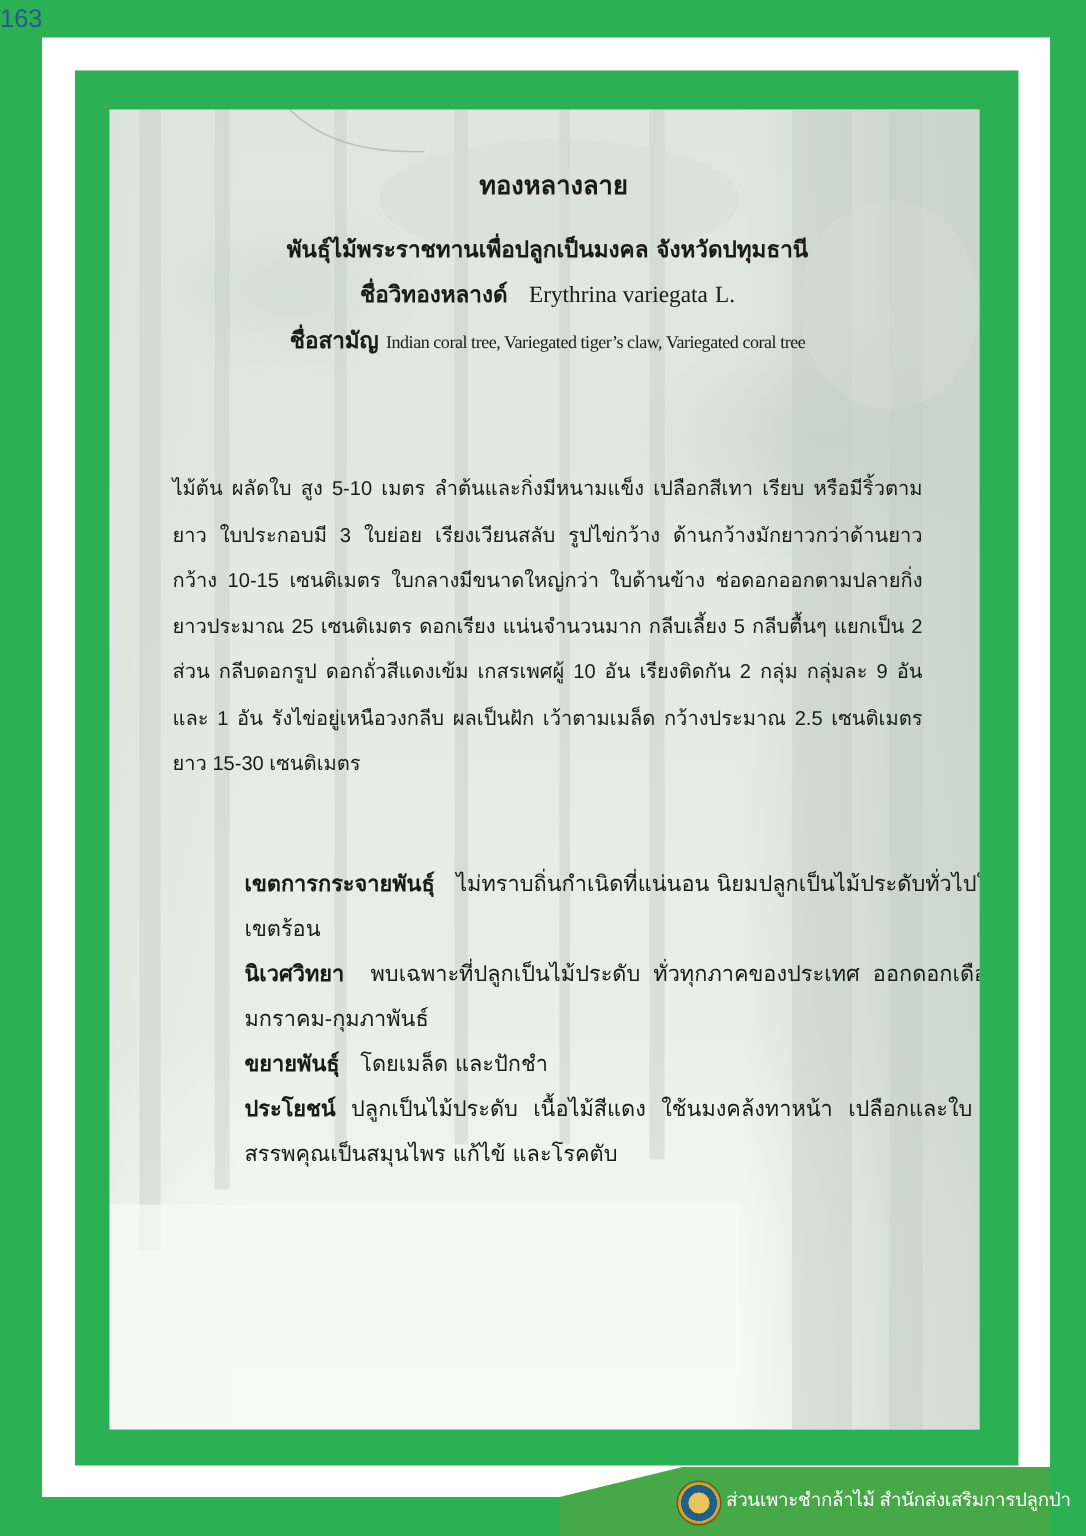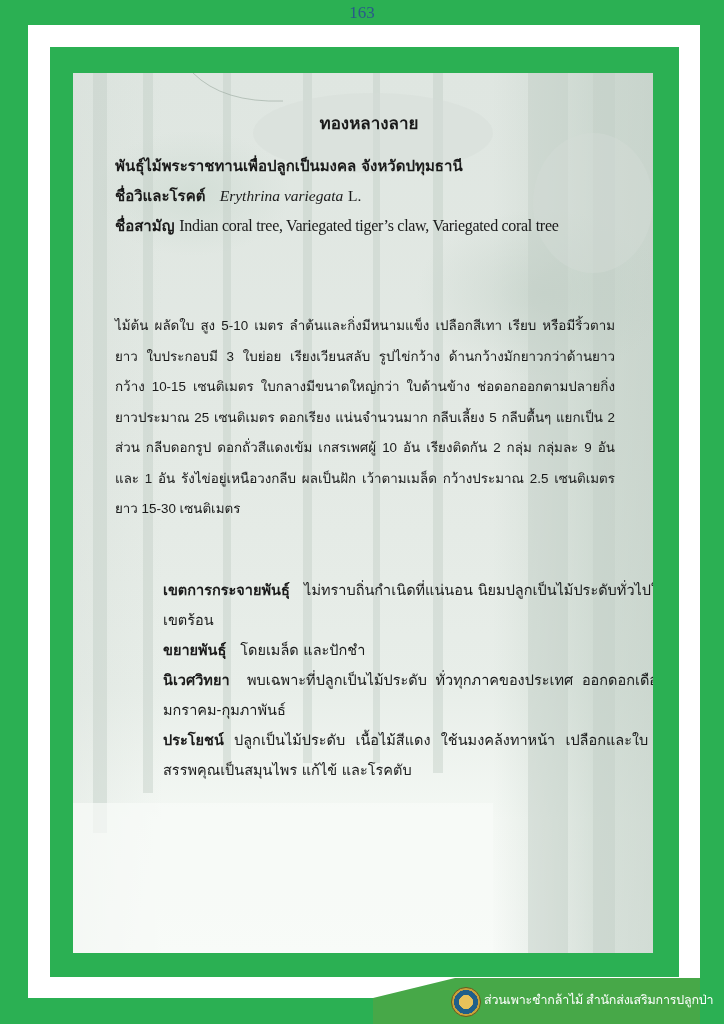--- a/index.html
+++ b/index.html
@@ -1,20 +1,20 @@
 <!DOCTYPE html>
 <html><head>
 <meta charset="utf-8">
 <style>
   * { box-sizing: border-box; margin: 0; padding: 0; }
   html, body { width: 724px; height: 1024px; overflow: hidden; background: #2bb053; }
   body { position: relative; font-family: "DejaVu Serif", "Liberation Serif", serif; }
   .page-number {
-    position: absolute; top: 3px; left: 0; width: 724px; text-align: center;
-    font-family: Liberation Serif, serif; font-size: 17px; color: #2a5a8a;
+    position: absolute; top: 3px; left: 0; width: 724px; 
+    font-family: Liberation Sans, sans-serif; font-size: 17px; color: #2a5a8a;
   }
   .white-band {
     position: absolute; left: 28px; top: 25px; width: 672px; height: 973px; background: #ffffff;
   }
   .inner-green {
     position: absolute; left: 50px; top: 47px; width: 629px; height: 930px; background: #2bb053;
   }
   .content {
     position: absolute; left: 73px; top: 73px; width: 580px; height: 880px; overflow: hidden;
     background:
@@ -25,42 +25,42 @@
   }
   .trees {
     position: absolute; left: 0; top: 0; width: 580px; height: 880px; pointer-events: none;
   }
   .text-block { position: absolute; left: 42px; width: 500px; color: #1a1a1a; }
   .title {
     position: absolute; top: 36px; left: 0; width: 580px; text-align: center;
     font-family: "DejaVu Sans", sans-serif; font-weight: bold; font-size: 17px; color: #1a1a1a; padding-left: 12px;
   }
   .info { top: 78px; font-size: 15px; line-height: 30px; }
-  .info .row { white-space: nowrap; }
+  .info .row { white-space: nowrap; text-align: center; }
   .info .label { font-weight: bold; }
   .info .latin { font-family: "Liberation Serif", serif; font-size: 15.5px; }
-  .info .italic { font-style: italic; }
+  .info .italic { }
   .desc {
     top: 238px; font-family: Liberation Sans, sans-serif; font-size: 13.4px; line-height: 30.5px;
     text-align: justify; text-align-last: left; width: 500px;
   }
   .sections { top: 502px; font-size: 14.5px; line-height: 30px; width: 505px; margin-left: 48px; }
   .sections p { text-align: justify; }
   .sections .label { font-weight: bold; }
   .sections .bold { font-weight: normal; }
   .footer-tab {
     position: absolute; left: 373px; top: 978px; width: 327px; height: 46px;
   }
   .footer-logo {
     position: absolute; left: 451px; top: 987px; width: 30px; height: 30px; border-radius: 50%;
     background: radial-gradient(circle at 50% 50%, #e8c25a 0 35%, #1f5f8a 36% 60%, #c9a23a 61% 75%, #2a4f1f 76% 100%);
     border: 1px solid #6b5a1e;
   }
   .footer-text {
-    position: absolute; left: 484px; top: 990px; font-family: Liberation Serif, serif;
+    position: absolute; left: 484px; top: 990px; font-family: Liberation Sans, sans-serif;
     font-size: 12.5px; color: #ffffff; white-space: nowrap; letter-spacing: -0.2px;
   }
 </style>
 </head>
 <body>
 
 <div class="page-number">163</div>
 
 <div class="white-band"></div>
 <div class="inner-green"></div>
@@ -85,44 +85,44 @@
     <rect x="0" y="730" width="420" height="150" fill="#f8fbf8" opacity="0.7"></rect>
   </svg>
 
   <div class="title">ทองหลางลาย</div>
 
   <div class="text-block info">
     <div class="row">
       <span class="label">พันธุ์ไม้พระราชทานเพื่อปลูกเป็นมงคล จังหวัดปทุมธานี</span>
     </div>
     <div class="row">
-      <span class="label">ชื่อวิและโรคต์</span>&nbsp;&nbsp;
+      <span class="label">ชื่อวิทองหลางด์</span>&nbsp;&nbsp;
       <span class="latin italic">Erythrina variegata</span>
       <span class="latin">L.</span>
     </div>
     <div class="row">
       <span class="label">ชื่อสามัญ</span>
-      <span class="latin" style="font-size:16px;letter-spacing:-0.3px">Indian coral tree, Variegated tiger’s claw, Variegated coral tree</span>
+      <span class="latin" style="font-size:12px;letter-spacing:-0.3px">Indian coral tree, Variegated tiger’s claw, Variegated coral tree</span>
     </div>
   </div>
 
   <div class="text-block desc">ไม้ต้น ผลัดใบ สูง 5-10 เมตร ลำต้นและกิ่งมีหนามแข็ง เปลือกสีเทา เรียบ หรือมีริ้วตามยาว ใบประกอบมี 3 ใบย่อย เรียงเวียนสลับ รูปไข่กว้าง ด้านกว้างมักยาวกว่าด้านยาว กว้าง 10-15 เซนติเมตร ใบกลางมีขนาดใหญ่กว่า ใบด้านข้าง ช่อดอกออกตามปลายกิ่ง ยาวประมาณ 25 เซนติเมตร ดอกเรียง แน่นจำนวนมาก กลีบเลี้ยง 5 กลีบตื้นๆ แยกเป็น 2 ส่วน กลีบดอกรูป ดอกถั่วสีแดงเข้ม เกสรเพศผู้ 10 อัน เรียงติดกัน 2 กลุ่ม กลุ่มละ 9 อัน และ 1 อัน รังไข่อยู่เหนือวงกลีบ ผลเป็นฝัก เว้าตามเมล็ด กว้างประมาณ 2.5 เซนติเมตร ยาว 15-30 เซนติเมตร</div>
 
   <div class="text-block sections">
     <p>
       <span class="label">เขตการกระจายพันธุ์</span>&nbsp;&nbsp;
       <span>ไม่ทราบถิ่นกำเนิดที่แน่นอน นิยมปลูกเป็นไม้ประดับทั่วไปในเขตร้อน</span>
     </p>
     <p>
+      <span class="label">นิเวศวิทยา</span>&nbsp;
+      <span>พบเฉพาะที่ปลูกเป็นไม้ประดับ ทั่วทุกภาคของประเทศ ออกดอกเดือน มกราคม-กุมภาพันธ์</span>
+    </p>
+    <p>
       <span class="label">ขยายพันธุ์</span>&nbsp;&nbsp;
       <span>โดยเมล็ด และปักชำ</span>
-    </p>
-    <p>
-      <span class="label">นิเวศวิทยา</span>&nbsp;
-      <span>พบเฉพาะที่ปลูกเป็นไม้ประดับ ทั่วทุกภาคของประเทศ ออกดอกเดือน มกราคม-กุมภาพันธ์</span>
     </p>
     <p>
       <span class="label">ประโยชน์</span>
       <span>ปลูกเป็นไม้ประดับ</span>
       <span class="bold">เนื้อไม้สีแดง</span>
       <span>ใช้นมงคล้งทาหน้า</span>
       <span class="bold">เปลือกและใบ</span>
       <span>มีสรรพคุณเป็นสมุนไพร แก้ไข้ และโรคตับ</span>
     </p>
   </div>

